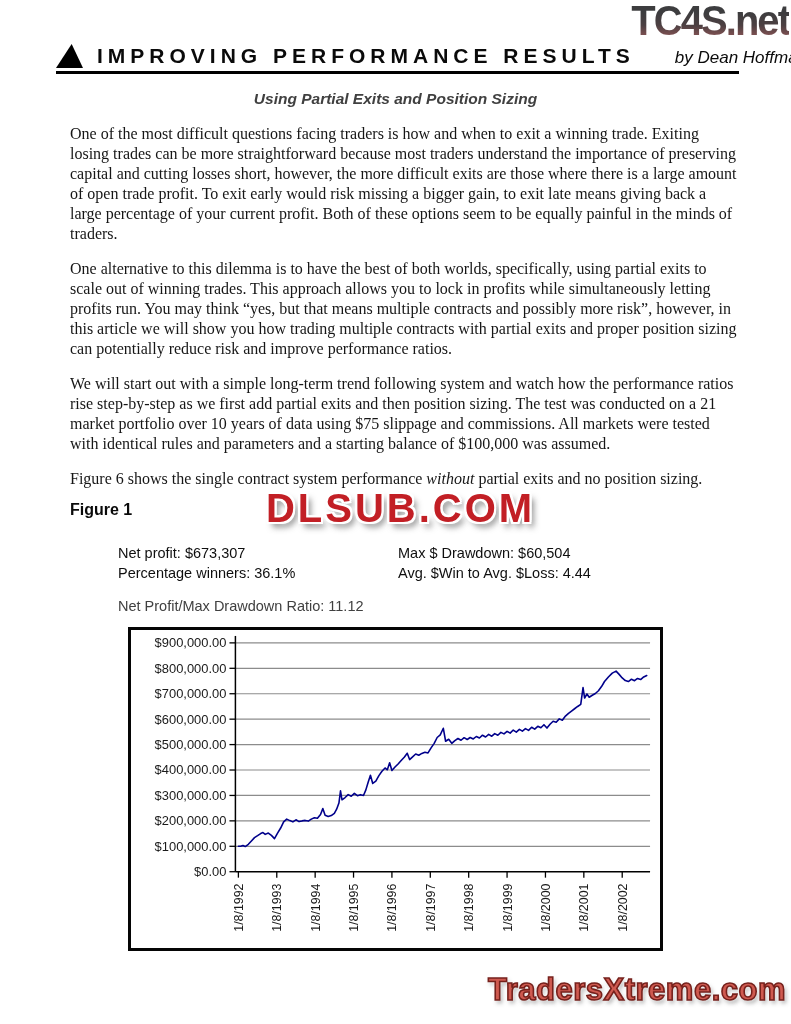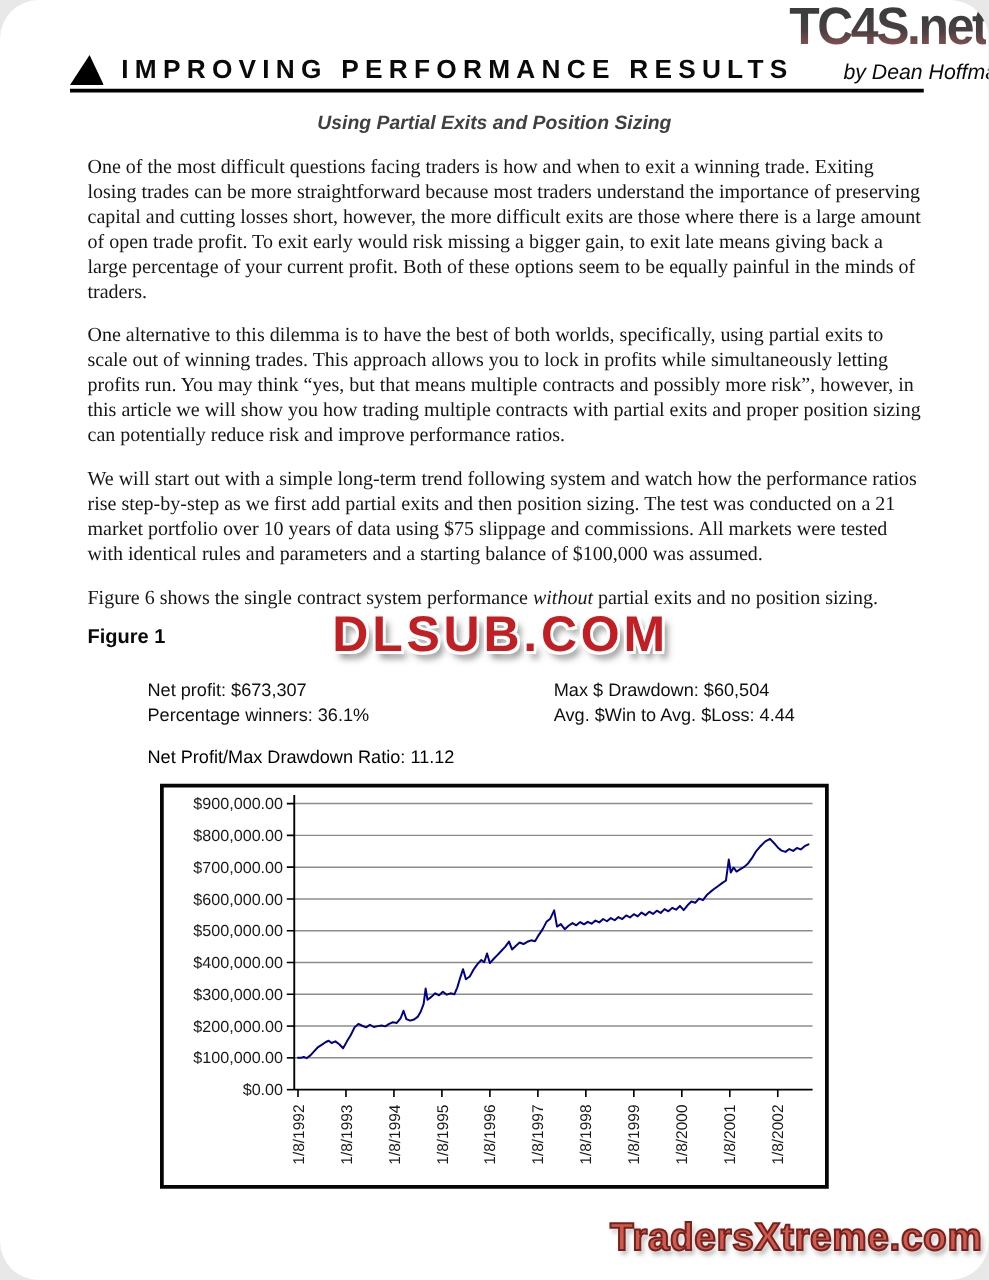--- a/index.html
+++ b/index.html
@@ -1,19 +1,19 @@
 <!DOCTYPE html>
 <html><head>
 <meta charset="utf-8">
 <style>
   html,body{margin:0;padding:0;background:#e8e8e8;}
   .page{
     position:relative;width:791px;height:1024px;margin:0 auto;
     background:#ffffff;overflow:hidden;
-    font-family:"Liberation Serif",serif;color:#161616;border-radius:31px;
+    font-family:"Liberation Serif",serif;color:#161616;
   }
   
   .logo-tc4s{
     position:absolute;top:0px;right:2px;
     font-family:"Liberation Sans",sans-serif;font-weight:900;
     font-size:42px;letter-spacing:-2px;line-height:1;
     transform:scaleX(.95);transform-origin:right top;
     background:linear-gradient(180deg,#3d3d3f 30%,#4c4042 60%,#935758 95%);
     -webkit-background-clip:text;background-clip:text;
     -webkit-text-fill-color:transparent;color:#3d3d3f;
@@ -61,26 +61,26 @@
   .watermark-bottom{
     position:absolute;top:972px;right:5px;
     font-family:"Liberation Sans",sans-serif;font-weight:bold;
     font-size:31px;letter-spacing:.5px;color:#cf5a50;white-space:nowrap;
     -webkit-text-stroke:1.6px #76211c;
     text-shadow:0 0 3px #fff,0 0 6px #fff,2px 3px 4px rgba(140,140,140,.9);
   }
   
   .stats-grid{
     position:absolute;left:118px;top:543px;display:flex;
-    font-family:"Liberation Sans",sans-serif;font-size:14.5px;line-height:20px;color:#0f0f0f;gap:45px;
+    font-family:"Liberation Sans",sans-serif;font-size:14.5px;line-height:20px;color:#0f0f0f;
   }
   .stats-col{width:280px;}
   .ratio-line{
     position:absolute;left:118px;top:598px;
-    font-family:"Liberation Sans",sans-serif;font-size:14.5px;color:#000000;
+    font-family:"Liberation Sans",sans-serif;font-size:14.5px;color:#404040;
   }
   
   .chart-frame{
     position:absolute;left:128px;top:627px;width:529px;height:318px;
     border:3px solid #050505;background:#fff;box-sizing:content-box;
   }
   .chart-frame svg{display:block;width:529px;height:318px;}
   .ytick{font-family:"Liberation Sans",sans-serif;font-size:13px;fill:#1a1a1a;}
   .xtick{font-family:"Liberation Sans",sans-serif;font-size:12.5px;fill:#1a1a1a;}
 </style>

